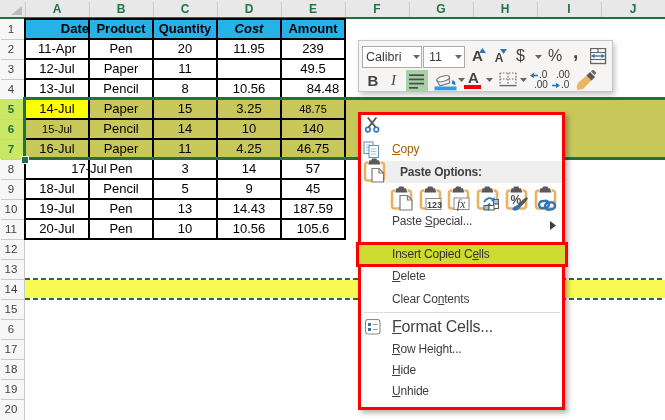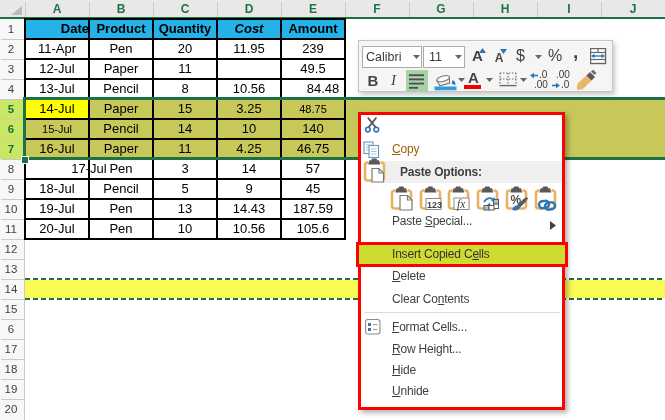--- a/index.html
+++ b/index.html
@@ -250,21 +250,21 @@
 <path d="M15 1.5 l2 -2 l3.5 3.5 l-2 2 z" fill="#6e6e6e"></path>
     </svg>
 <div class="abs" style="left:358px;top:112px;width:207px;height:298px;background:#fff;
  border:3px solid #fe0000;box-sizing:border-box;box-shadow:3px 3px 5px rgba(0,0,0,0.3);"></div>
 <div class="abs" style="left:383px;top:161px;width:179px;height:22px;background:#efefef;"></div>
 <div class="abs" style="left:392px;top:138.5px;width:168px;height:20px;line-height:20px;font-size:12px;letter-spacing:-0.2px;color:#a16207;font-weight:normal;"><u>C</u>opy</div>
 <div class="abs" style="left:392px;top:162px;width:168px;height:20px;line-height:20px;font-size:12px;letter-spacing:-0.2px;color:#3f3f3f;font-weight:bold;padding-left:8px;">Paste Options:</div>
 <div class="abs" style="left:392px;top:211px;width:168px;height:20px;line-height:20px;font-size:12px;letter-spacing:-0.2px;color:#3f3f3f;font-weight:normal;">Paste <u>S</u>pecial...</div>
 <div class="abs" style="left:392px;top:266px;width:168px;height:20px;line-height:20px;font-size:12px;letter-spacing:-0.2px;color:#3f3f3f;font-weight:normal;"><u>D</u>elete</div>
 <div class="abs" style="left:392px;top:289px;width:168px;height:20px;line-height:20px;font-size:12px;letter-spacing:-0.2px;color:#3f3f3f;font-weight:normal;">Clear Co<u>n</u>tents</div>
-<div class="abs" style="left:392px;top:316.5px;width:168px;height:20px;line-height:20px;font-size:12px;letter-spacing:-0.2px;color:#3f3f3f;font-weight:normal;"><u>F</u>ormat Cells...</div>
+<div class="abs" style="left:392px;top:316.5px;width:168px;height:20px;line-height:20px;font-size:16px;letter-spacing:-0.2px;color:#3f3f3f;font-weight:normal;"><u>F</u>ormat Cells...</div>
 <div class="abs" style="left:392px;top:338.5px;width:168px;height:20px;line-height:20px;font-size:12px;letter-spacing:-0.2px;color:#3f3f3f;font-weight:normal;"><u>R</u>ow Height...</div>
 <div class="abs" style="left:392px;top:359.5px;width:168px;height:20px;line-height:20px;font-size:12px;letter-spacing:-0.2px;color:#3f3f3f;font-weight:normal;"><u>H</u>ide</div>
 <div class="abs" style="left:392px;top:381px;width:168px;height:20px;line-height:20px;font-size:12px;letter-spacing:-0.2px;color:#3f3f3f;font-weight:normal;"><u>U</u>nhide</div>
 <svg class="abs" style="left:550px;top:221px" width="7" height="10">
       <polygon points="0,0 0,9 6,4.5" fill="#404040"></polygon>
     </svg>
 <div class="abs" style="left:364px;top:312px;width:196px;height:1px;background:#dcdcdc;"></div>
 <div class="abs" style="left:356px;top:242px;width:212px;height:25px;background:#cedb31;
  border:3px solid #fe0000;box-sizing:border-box;"></div>
 <div class="abs" style="left:392px;top:244px;width:170px;height:20px;line-height:20px;font-size:12px;letter-spacing:-0.2px;color:#333;">Insert Copied C<u>e</u>lls</div>

